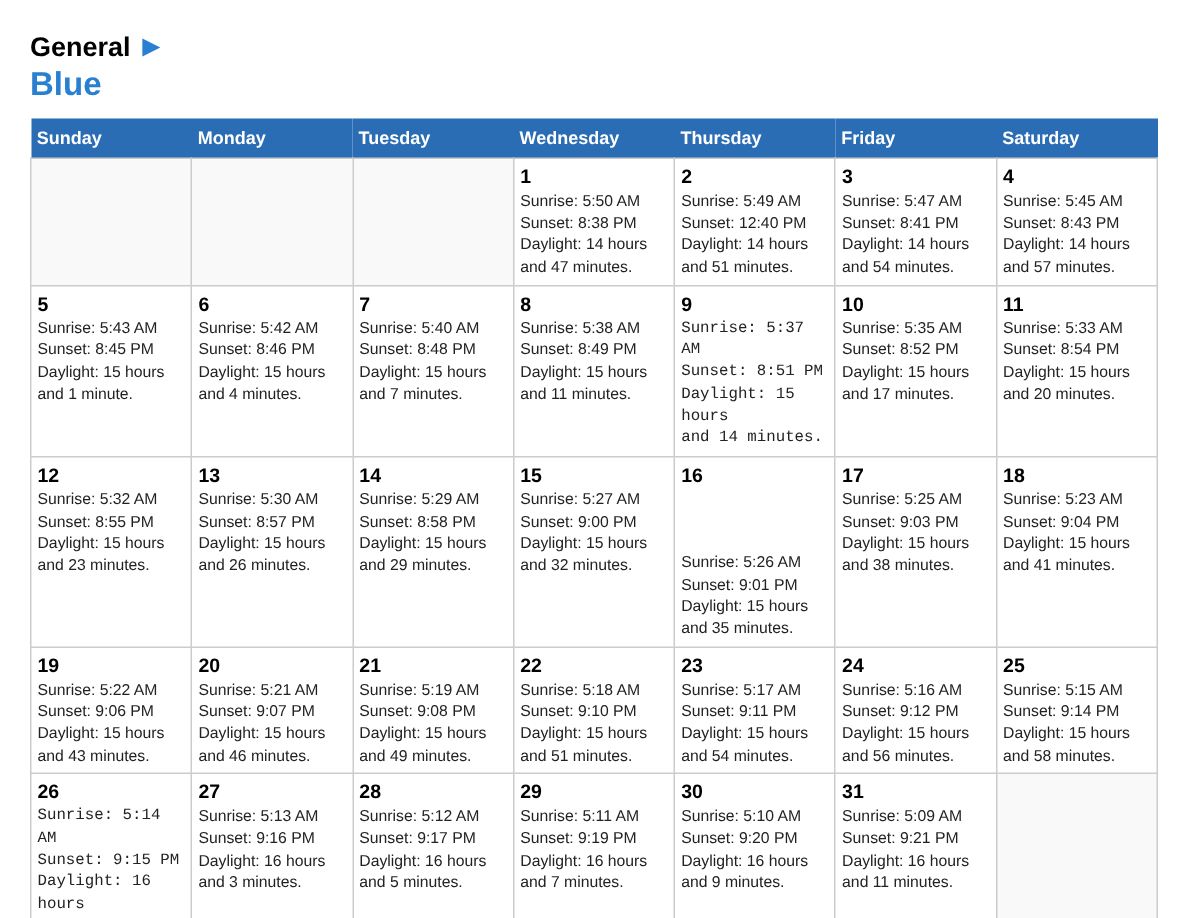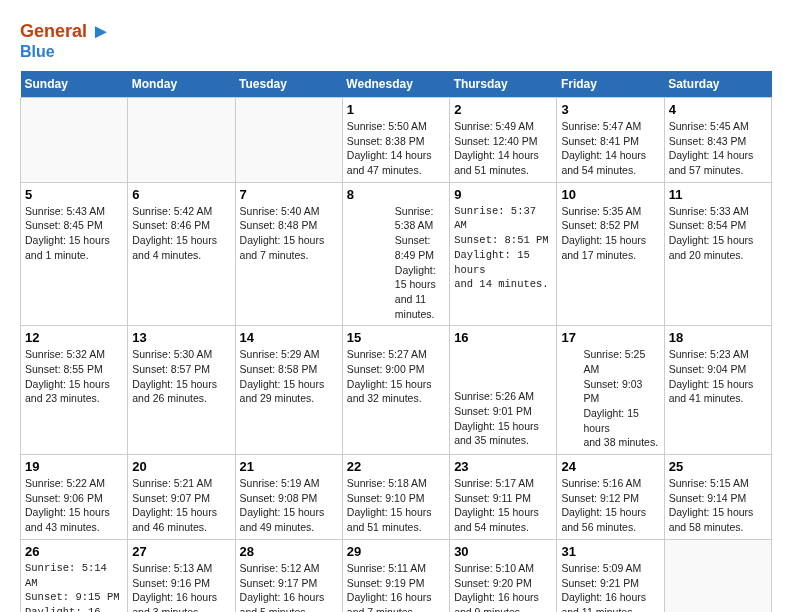--- a/index.html
+++ b/index.html
@@ -74,25 +74,25 @@
     .empty-cell {
       background: #f9f9f9;
     }
   </style>
 </head>
 <body>
 
 <div class="header">
   <div class="logo">
     <div class="logo-line">
-      <span style="font-size:18px;font-weight:bold;color:#c2410c;">General</span>
+      <span style="font-size:18px;font-weight:bold;color:#000000;">General</span>
       <span style="color:#2a80d0;font-size:20px;margin-left:2px;">►</span>
     </div>
     <div>
-      <span style="font-size:16px;font-weight:bold;color:#2a80d0;">Blue</span>
+      <span style="font-size:22px;font-weight:bold;color:#2a80d0;">Blue</span>
     </div>
   </div>
   <div class="title-block">
     <div class="month-year"></div>
     <div class="location"></div>
   </div>
 </div>
 
 <table>
   <thead>
@@ -157,21 +157,21 @@
         </td>
         <td>
           <div class="day-num">7</div>
           <div class="day-info" style="white-space: pre-line;">Sunrise: 5:40 AM
 Sunset: 8:48 PM
 Daylight: 15 hours
 and 7 minutes.</div>
         </td>
         <td>
           <div class="day-num">8</div>
-          <div class="day-info" style="white-space: pre-line; margin-left: 48px;">Sunrise: 5:38 AM
+          <div class="day-info" style="white-space: pre-line;">Sunrise: 5:38 AM
 Sunset: 8:49 PM
 Daylight: 15 hours
 and 11 minutes.</div>
         </td>
         <td>
           <div class="day-num">9</div>
           <div class="day-info" style="white-space: pre-line; font-family: Liberation Mono, monospace;">Sunrise: 5:37 AM
 Sunset: 8:51 PM
 Daylight: 15 hours
 and 14 minutes.</div>
@@ -222,21 +222,21 @@
         </td>
         <td>
           <div class="day-num">16</div>
           <div class="day-info" style="white-space: pre-line; margin-top: 44px;">Sunrise: 5:26 AM
 Sunset: 9:01 PM
 Daylight: 15 hours
 and 35 minutes.</div>
         </td>
         <td>
           <div class="day-num">17</div>
-          <div class="day-info" style="white-space: pre-line; margin-left: 22px;">Sunrise: 5:25 AM
+          <div class="day-info" style="white-space: pre-line;">Sunrise: 5:25 AM
 Sunset: 9:03 PM
 Daylight: 15 hours
 and 38 minutes.</div>
         </td>
         <td>
           <div class="day-num">18</div>
           <div class="day-info" style="white-space: pre-line;">Sunrise: 5:23 AM
 Sunset: 9:04 PM
 Daylight: 15 hours
 and 41 minutes.</div>

